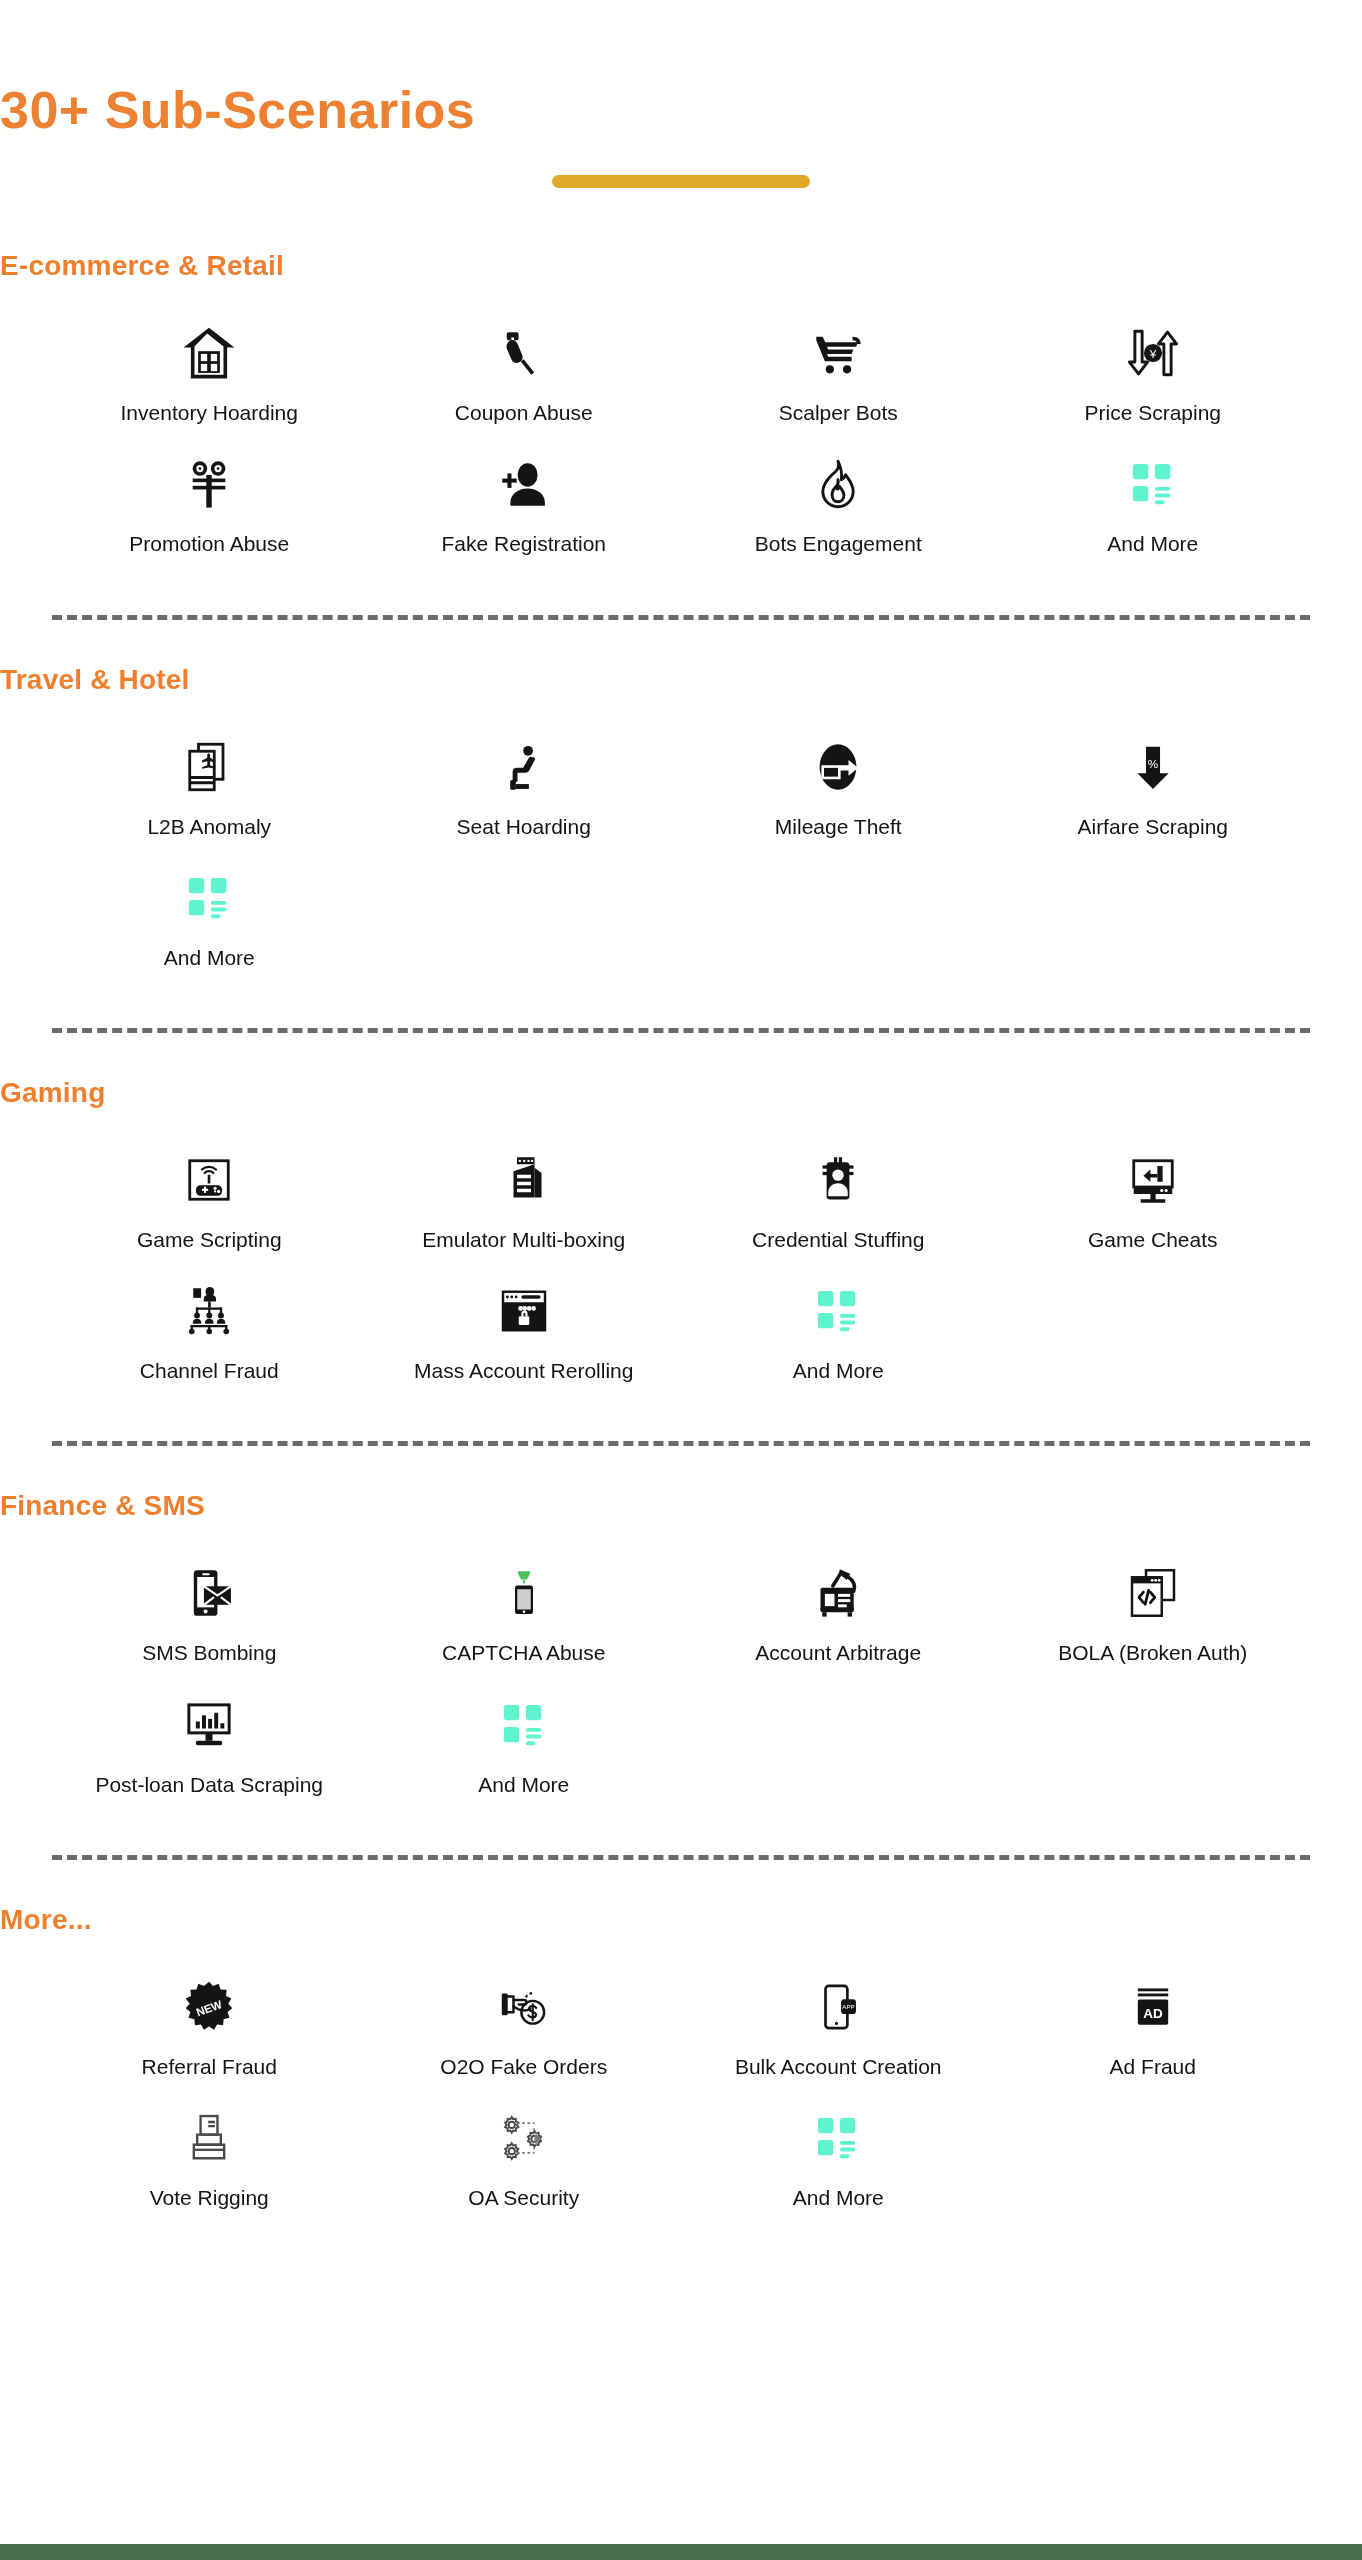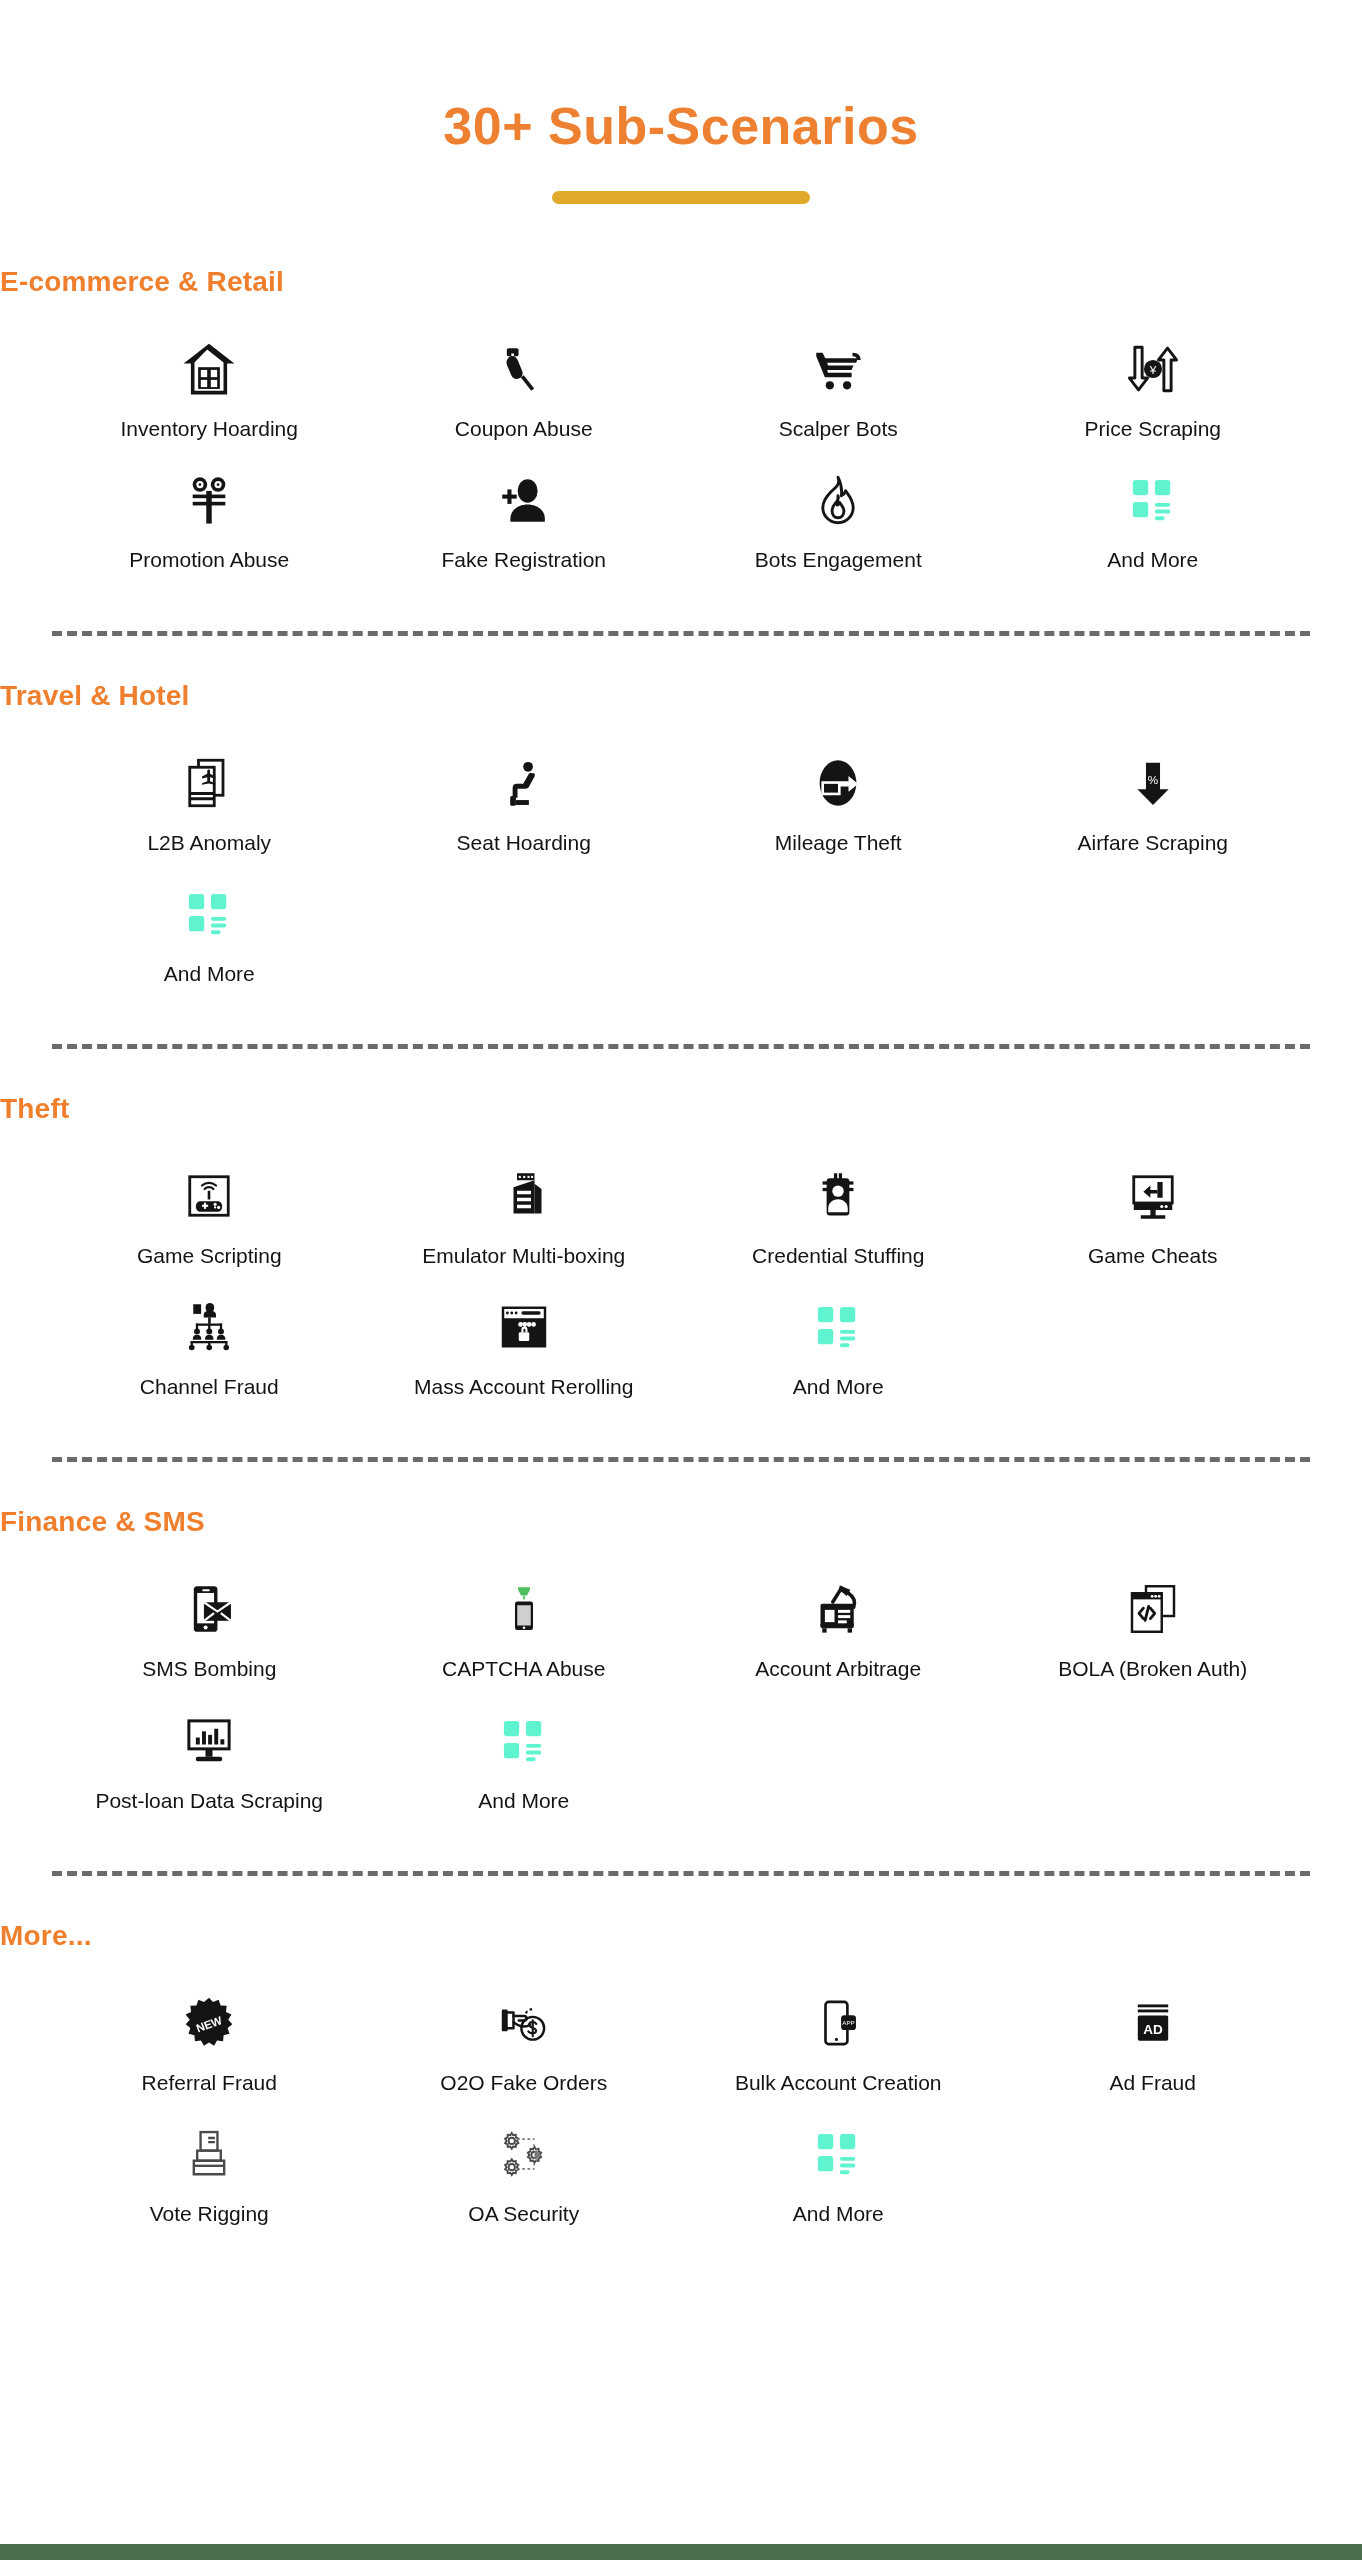--- a/index.html
+++ b/index.html
@@ -10,23 +10,21 @@
   }
   body {
     width: 1362px;
     min-height: 2560px;
     position: relative;
     overflow-x: hidden;
   }
 
   
   .page-header {
-    padding-top: 50px;
-    text-align: center;
-    margin-top: 48px;
+    padding-top: 82px;
   }
   .page-title {
     font-size: 52px;
     font-weight: bold;
     color: #EE8031;
     letter-spacing: 0.5px;
     line-height: 1.1;
   }
   .title-underline {
     width: 258px;
@@ -295,21 +293,21 @@
                 </g>
               </svg>
             </div>
             <div class="cell-label">And More</div>
           </div>
         </div>
       </div>
     </div>
     <div class="divider"></div>
     <div class="section">
-      <div class="section-head">Theft</div>
+      <div class="section-head">Gaming</div>
       <div class="rows">
         <div class="row cols4">
           <div class="cell">
             <div class="icon-box">
               <svg width="58" height="56" viewBox="0 0 64 64">
                 <g fill="none" stroke="#141414" stroke-width="3.2">
                   <rect x="10" y="10" width="44" height="44"></rect>
                 </g>
                 <g fill="none" stroke="#141414" stroke-width="2.6" stroke-linecap="round">
                   <path d="M27 24a7 7 0 0 1 10 0M24 20a12 12 0 0 1 16 0"></path>

